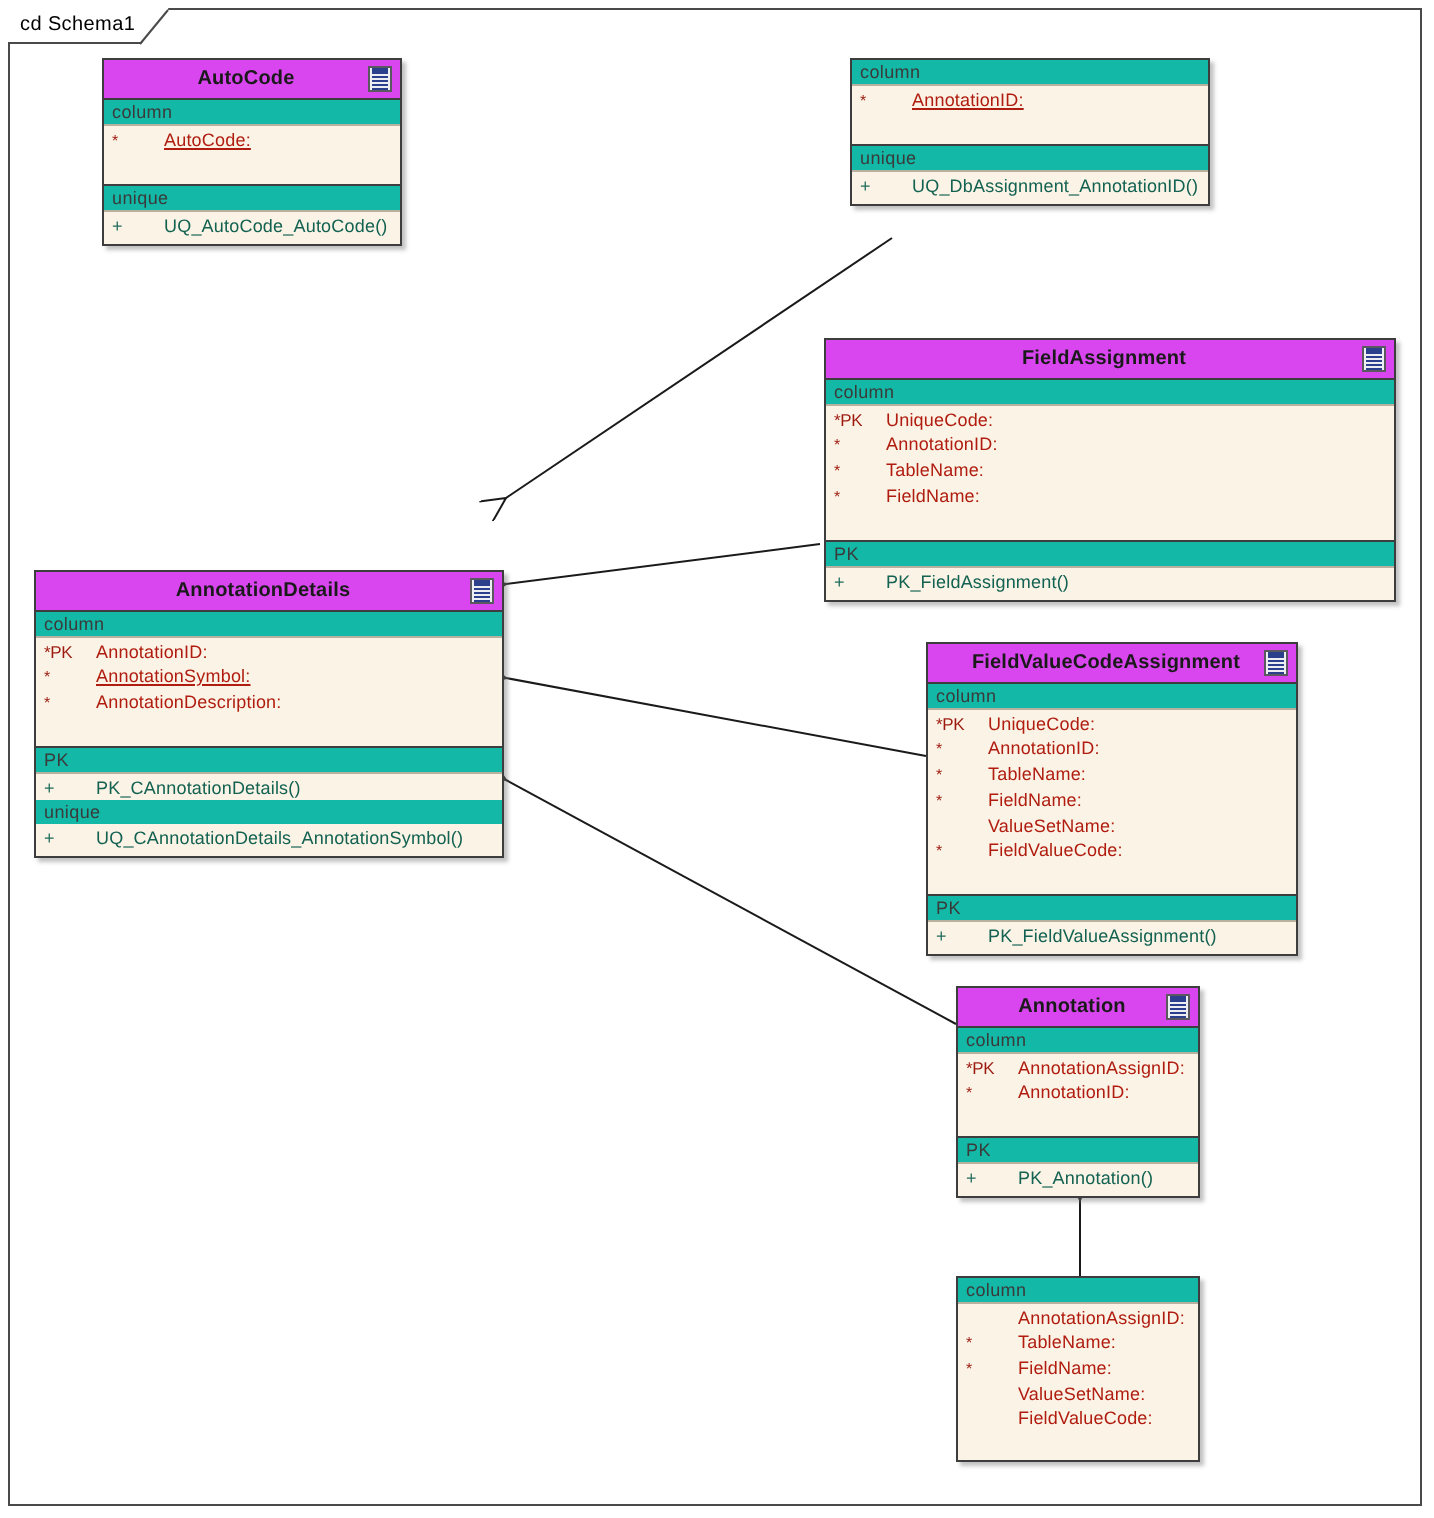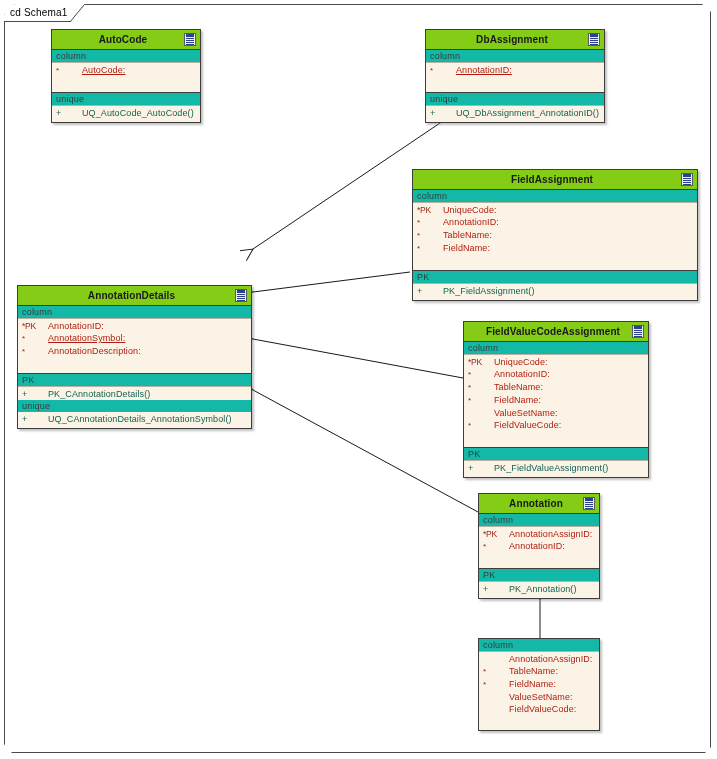--- a/index.html
+++ b/index.html
@@ -9,21 +9,20 @@
   }
   body {
     font-family: "Liberation Sans", sans-serif;
   }
   #canvas {
     position: relative;
     width: 717px;
     height: 759px;
     background: #ffffff;
     overflow: hidden;
-    border-radius: 30px;
   }
   
   #frame {
     position: absolute;
     left: 4px;
     top: 4px;
     width: 707px;
     height: 749px;
     border: 1px solid #4a4a4a;
     box-sizing: border-box;
@@ -61,21 +60,21 @@
     box-sizing: border-box;
     border: 1px solid #3d3d3d;
     background: #fbf3e5;
     box-shadow: 2px 2px 2px rgba(120,120,120,0.45);
     font-size: 9px;
     color: #000;
   }
   .cls-title {
     position: relative;
     height: 19px;
-    background: #84cc16;
+    background: #d946ef;
     border-bottom: 1px solid #3d3d3d;
     display: flex;
     align-items: center;
     justify-content: center;
     text-align: center;
   }
   .cls-title-text {
     font-size: 10px;
     font-weight: bold;
     color: #1a1a1a;
@@ -222,30 +221,20 @@
       <div class="sec-body">
         <div class="row">
           <span class="opmark">+</span>
           <span class="op">UQ_AutoCode_AutoCode()</span>
         </div>
       </div>
     </div>
   </div>
 
   <div class="cls" id="cls-dbassignment" style="left:425px; top:29px; width:180px;">
-    <div class="cls-title">
-      <span class="cls-title-text">DbAssignment</span>
-      <span class="cls-icon">
-          <i></i>
-          <i></i>
-          <i></i>
-          <i></i>
-          <i></i>
-        </span>
-    </div>
     <div>
       <div class="sec-head">column</div>
       <div class="sec-body">
         <div class="row">
           <span class="mark">*</span>
           <span class="attr under">AnnotationID:</span>
         </div>
         <div class="row">&nbsp;</div>
       </div>
     </div>

